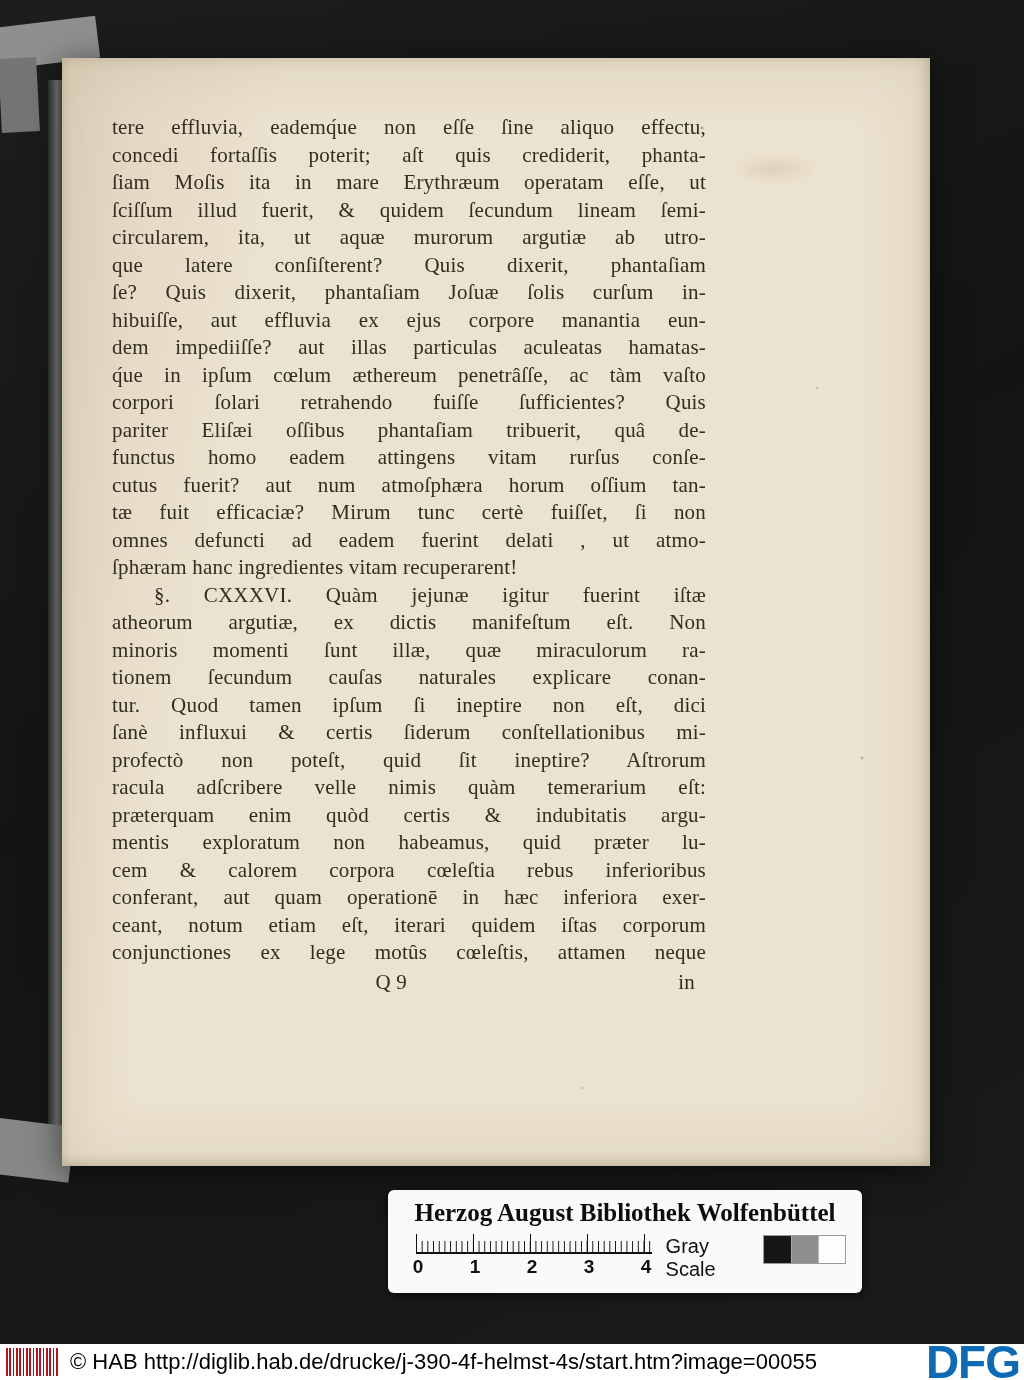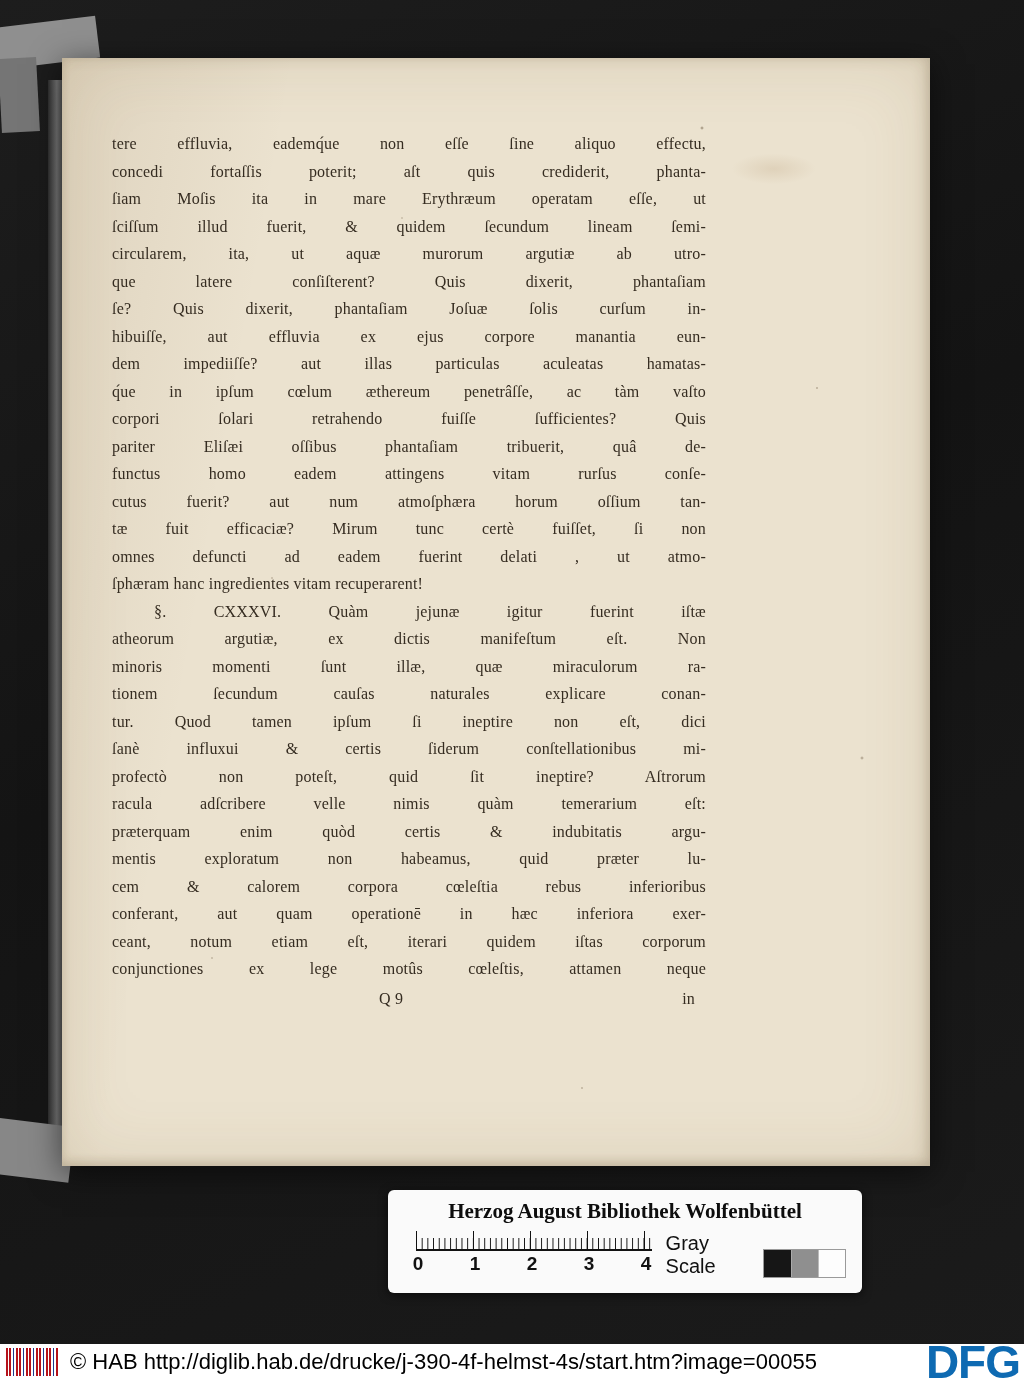--- a/index.html
+++ b/index.html
@@ -36,59 +36,58 @@
       0 6px 30px rgba(0,0,0,.55),
       inset 0 0 70px rgba(120,90,40,.14),
       inset -5px 0 14px rgba(80,60,30,.16),
       inset 0 -4px 10px rgba(80,60,30,.12);
   }
 
   
   .textblock {
     position:absolute; left:50px; top:56px; width:594px;
     color:#352c21;
-    font-size:16px; line-height:27.5px;
+    font-size:21px; line-height:27.5px;
     letter-spacing:.2px;
-    margin-top:16px;
   }
   .line { text-align:justify; text-align-last:justify; max-height:27.5px; overflow:hidden; }
   .line.para-end { text-align-last:left; }
   .line.indent   { padding-left:42px; }
 
   .sig-row { position:relative; height:27.5px; margin-top:2px; }
   .sig-mark  { position:absolute; left:47%; transform:translateX(-50%); }
   .catchword { position:absolute; right:11px; }
 
   
   .card {
     position:absolute; left:388px; top:1190px; width:474px; height:103px; z-index:3;
     background:#fafafa; border-radius:6px;
     box-shadow:0 2px 10px rgba(0,0,0,.6);
     padding:9px 16px 6px;
   }
   .card-title {
     font-family:"Liberation Serif", serif;
-    font-weight:bold; font-size:21px; text-align:center; color:#0d0d0d;
+    font-weight:bold; font-size:25px; text-align:center; color:#0d0d0d;
   }
   .card-row { display:flex; align-items:flex-start; margin-top:7px; padding-left:12px; }
   .ruler { width:252px; position:relative; }
   .ruler-ticks {
     height:20px; border-bottom:2px solid #111;
     background-image:
       linear-gradient(90deg,#111 0 1px, transparent 1px),
       linear-gradient(90deg,#111 0 1px, transparent 1px);
     background-size:57px 20px, 5.7px 11px;
     background-repeat:repeat-x, repeat-x;
     background-position:left bottom, left bottom;
   }
   .ruler-nums { position:relative; height:24px; margin-top:2px;
     font-family:"Liberation Sans", sans-serif; font-size:19px; font-weight:bold; color:#111; }
   .ruler-nums span { position:absolute; transform:translateX(-50%); }
   .rn0{left:2px}.rn1{left:59px}.rn2{left:116px}.rn3{left:173px}.rn4{left:230px}
-  .grayscale { display:flex; align-items:flex-end; margin-left:14px; margin-top:1px; gap:11px; }
+  .grayscale { display:flex; align-items:flex-start; margin-left:14px; margin-top:1px; gap:11px; }
   .gs-label { font-family:"Liberation Sans", sans-serif; font-size:20px; color:#111; }
   .gs-swatches { display:flex; border:1px solid #9a9a9a; }
   .sw { width:27px; height:27px; display:block; }
   .sw-black { background:#161616; }
   .sw-gray  { background:#8f8f8f; border-left:1px solid #aaa; }
   .sw-white { background:#fdfdfd; border-left:1px solid #bbb; }
 
   
   .footer {
     position:absolute; left:0; top:1344px; width:1024px; height:36px; z-index:4;

